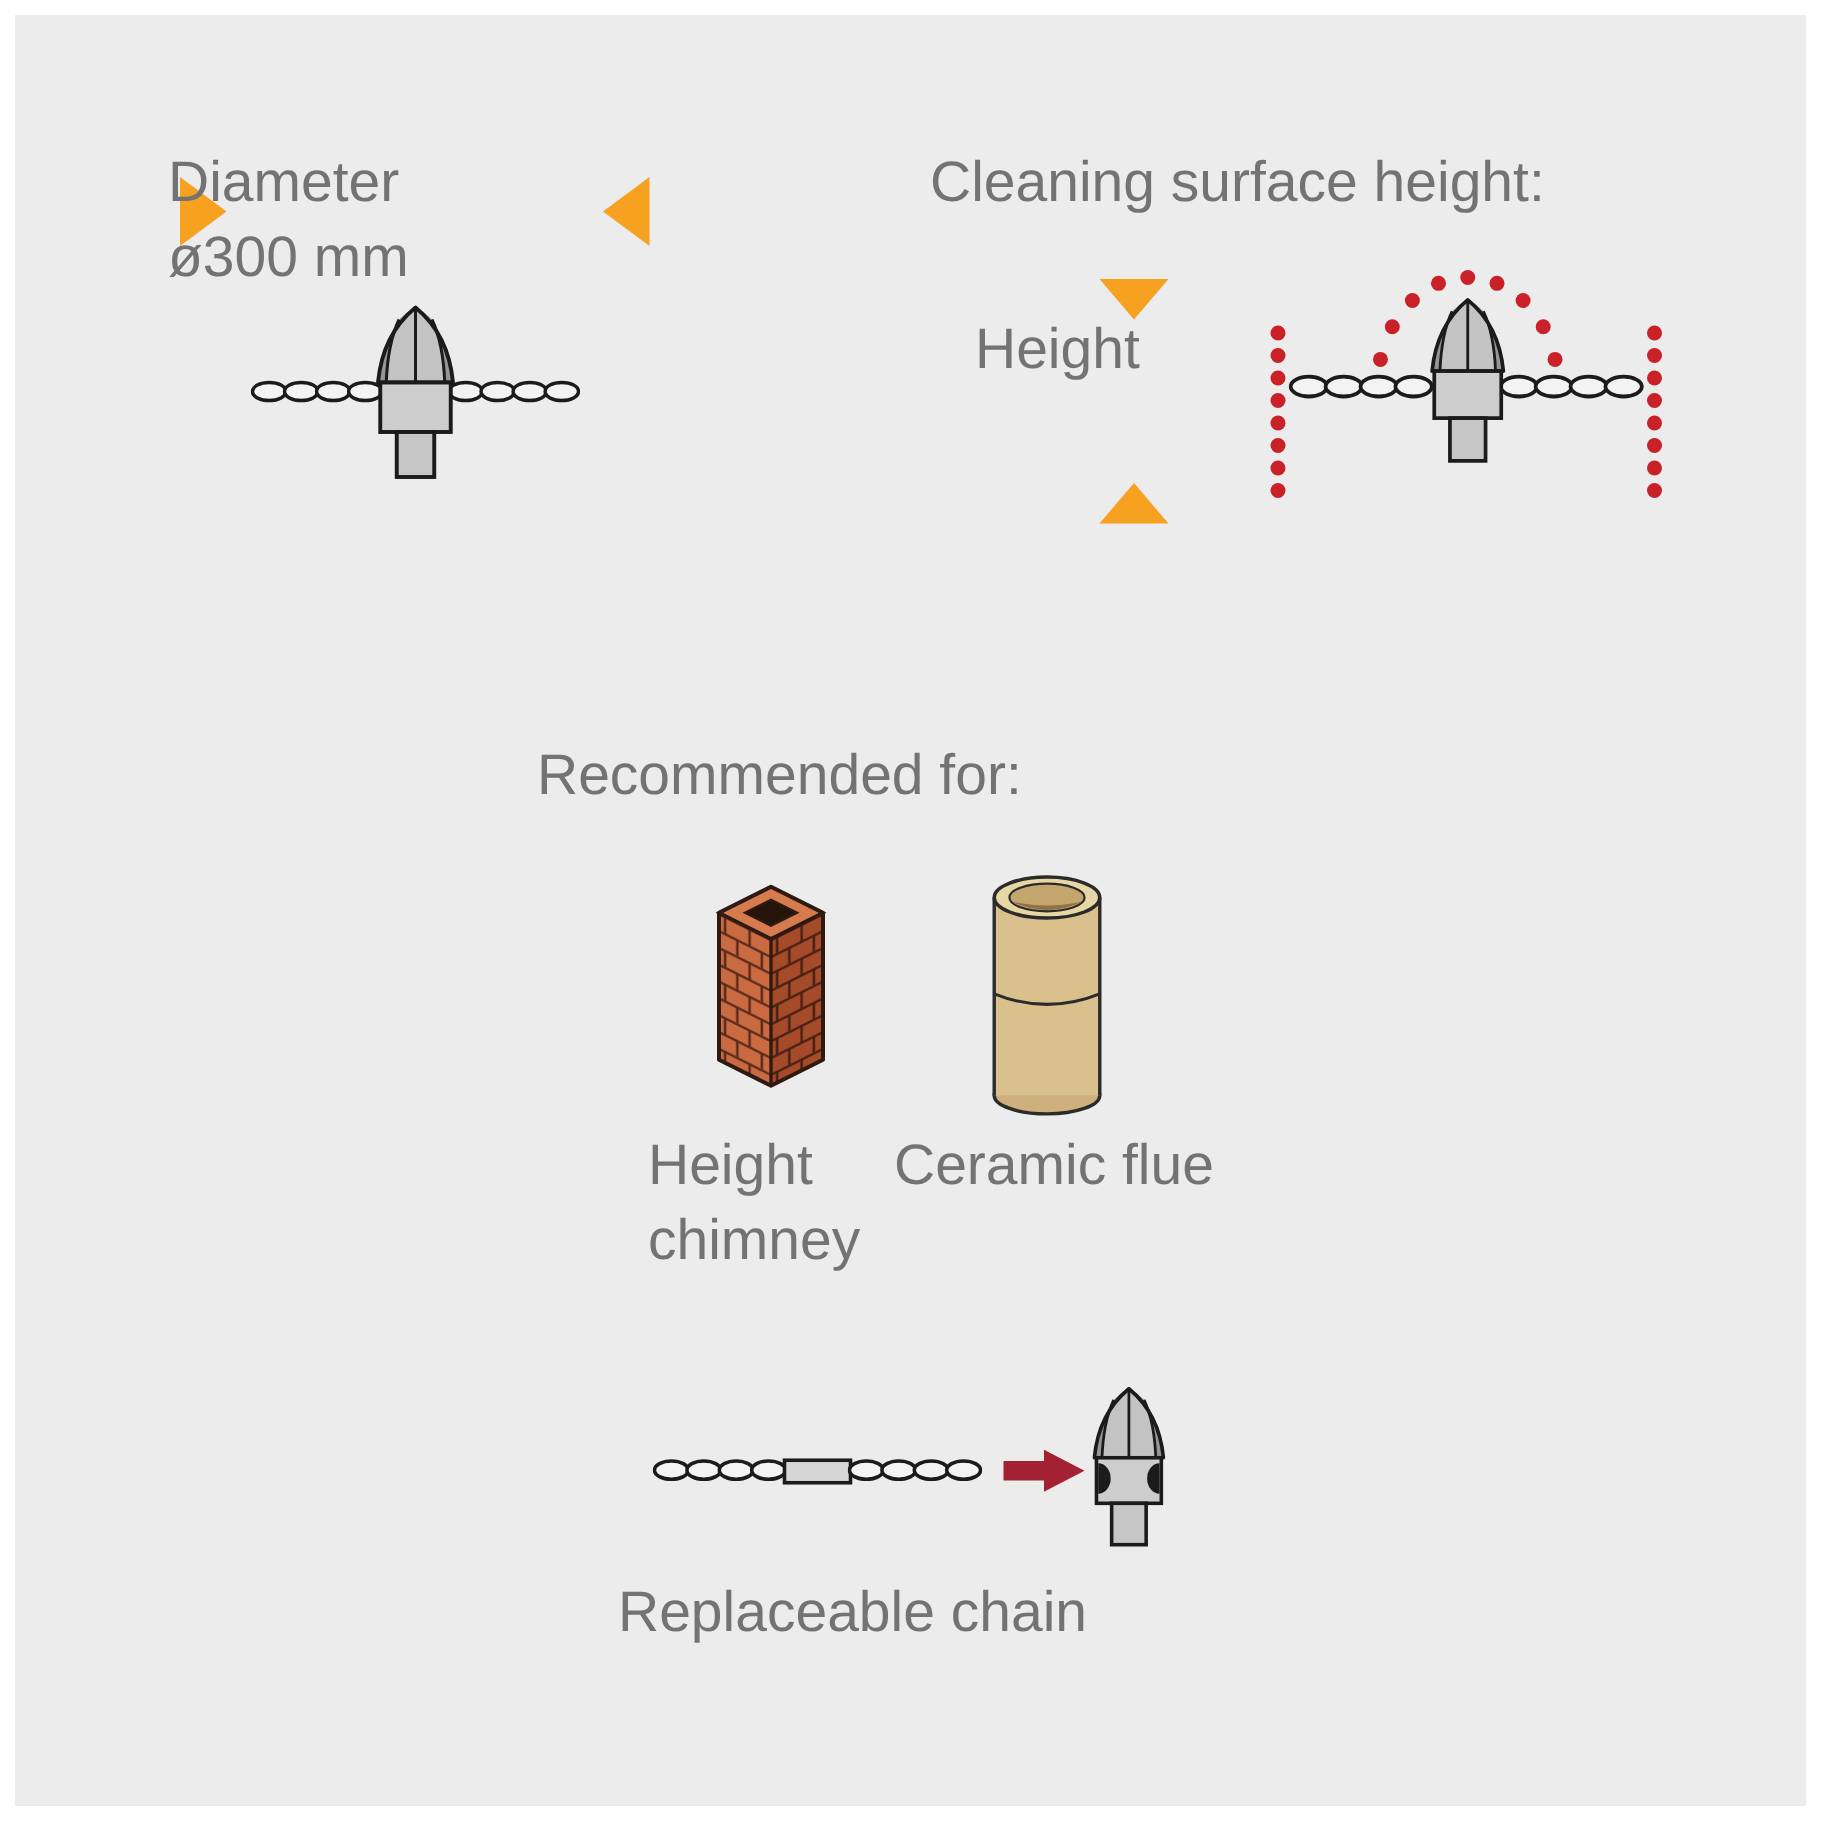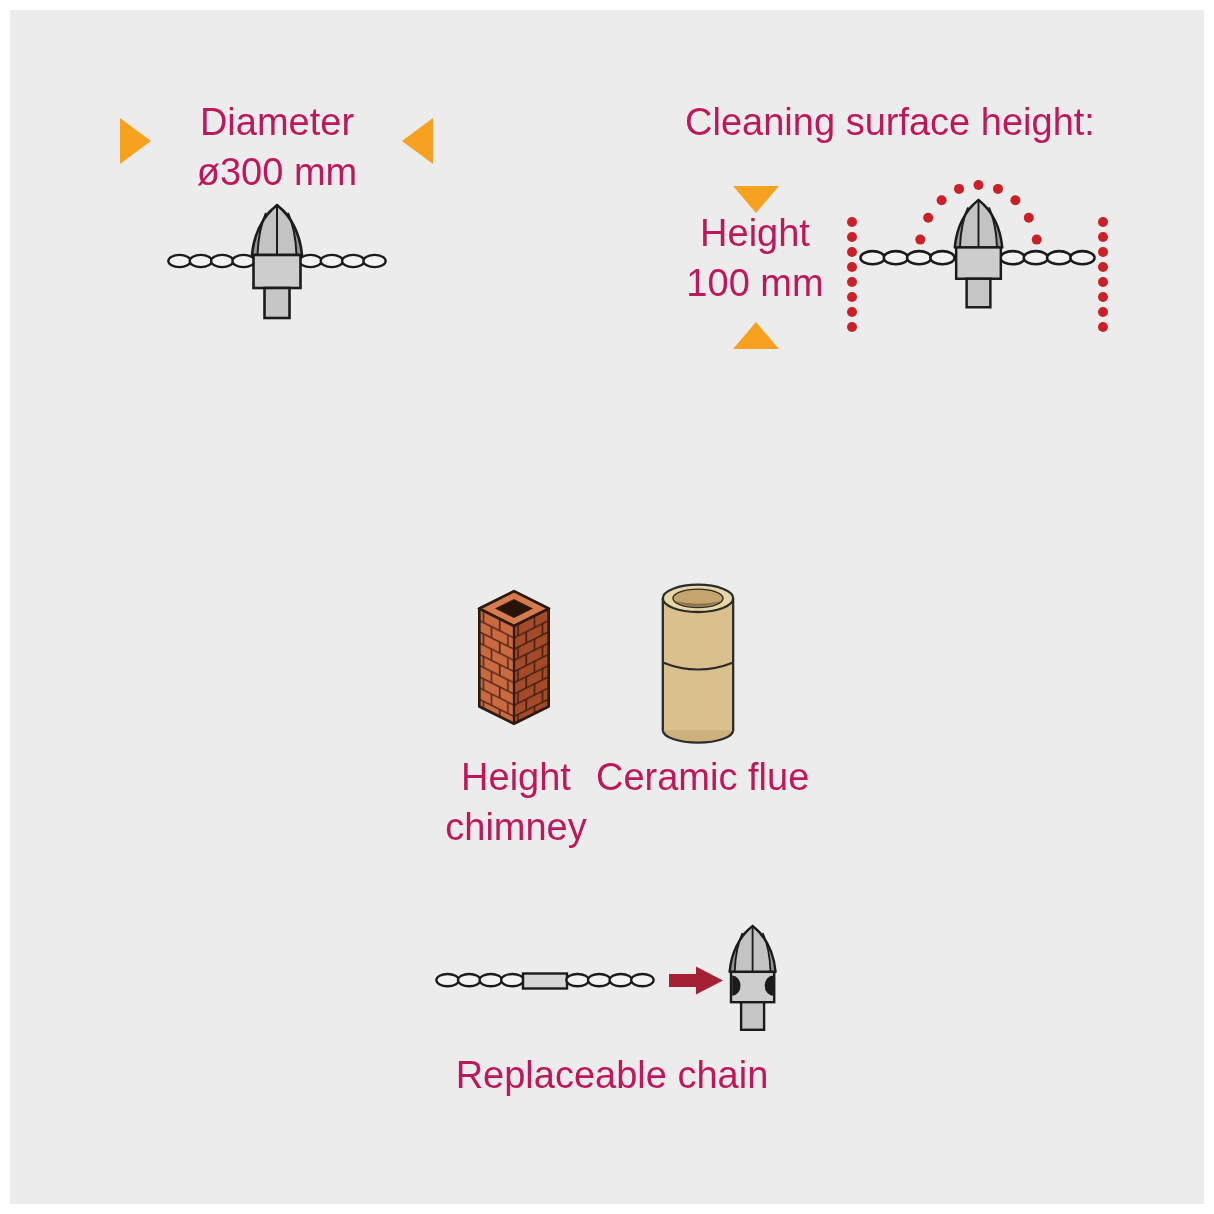--- a/index.html
+++ b/index.html
@@ -1,20 +1,20 @@
 <!DOCTYPE html>
 <html><head>
 <meta charset="utf-8">
 <style>
   html,body{margin:0;padding:0;}
   body{font-family:"Liberation Sans", sans-serif; background:#ffffff;}
   .stage{position:relative;width:1214px;height:1214px;background:#ffffff;overflow:hidden;}
   .panel{position:absolute;left:10px;top:10px;right:10px;bottom:10px;background:#ececec;}
   .abs{position:absolute;}
-  .txt{color:#be185d;font-size:38px;line-height:50px;text-align:center;}
+  .txt{color:#737373;font-size:38px;line-height:50px;text-align:left;}
   .txt .line{white-space:nowrap;}
   
   .tri{width:0;height:0;}
   .tri-right{border-top:23px solid transparent;border-bottom:23px solid transparent;border-left:31px solid #f6a120;}
   .tri-left{border-top:23px solid transparent;border-bottom:23px solid transparent;border-right:31px solid #f6a120;}
   .tri-down{border-left:23px solid transparent;border-right:23px solid transparent;border-top:27px solid #f6a120;}
   .tri-up{border-left:23px solid transparent;border-right:23px solid transparent;border-bottom:27px solid #f6a120;}
 </style>
 </head>
 <body>
@@ -73,21 +73,20 @@
     <use href="#sym-tool" width="60" height="120" transform="translate(80,3)"></use>
   </svg>
 
   <div class="abs txt" style="left:620px;top:97px;width:540px">
     <div class="line">Cleaning surface height:</div>
   </div>
 
   <div class="abs tri tri-down" style="left:733px;top:186px"></div>
   <div class="abs txt" style="left:650px;top:208px;width:210px">
     <div class="line">Height</div>
-    <div class="line">100 mm</div>
   </div>
   <div class="abs tri tri-up" style="left:733px;top:322px"></div>
 
   <svg class="abs" style="left:845px;top:172px" width="265" height="175" viewBox="0 0 265 175">
     <g fill="#c92127">
       <circle cx="7" cy="50" r="5"></circle>
         <circle cx="7" cy="65" r="5"></circle>
         <circle cx="7" cy="80" r="5"></circle>
         <circle cx="7" cy="95" r="5"></circle>
       <circle cx="7" cy="110" r="5"></circle>
@@ -114,20 +113,23 @@
         <circle cx="114.0" cy="16.9" r="5"></circle>
       <circle cx="96.6" cy="28.3" r="5"></circle>
         <circle cx="83.2" cy="45.8" r="5"></circle>
         <circle cx="75.3" cy="67.6" r="5"></circle>
     </g>
     <use href="#sym-chain" width="100" height="18" transform="translate(14,77) scale(0.97)"></use>
     <use href="#sym-chain" width="100" height="18" transform="translate(154,77) scale(0.97)"></use>
     <use href="#sym-tool" width="60" height="120" transform="translate(105,26) scale(0.95)"></use>
   </svg>
 
+  <div class="abs txt" style="left:358px;top:492px;width:500px">
+    <div class="line">Recommended for:</div>
+  </div>
 
   <svg class="abs" style="left:463px;top:586px" width="102" height="145" viewBox="0 0 100 142">
     <g transform="translate(16,22) skewY(26.565)">
       <rect width="34" height="96" fill="url(#brickA)"></rect>
     </g>
     <g transform="translate(50,39) skewY(-26.565)">
       <rect width="34" height="96" fill="url(#brickB)"></rect>
     </g>
     <polygon points="50,5 84,22 50,39 16,22" fill="#d57b4e" stroke="#2e1a10" stroke-width="2"></polygon>
     <polygon points="50,13.5 67,22 50,30.5 33,22" fill="#26140b" stroke="#2e1a10" stroke-width="1.5"></polygon>

